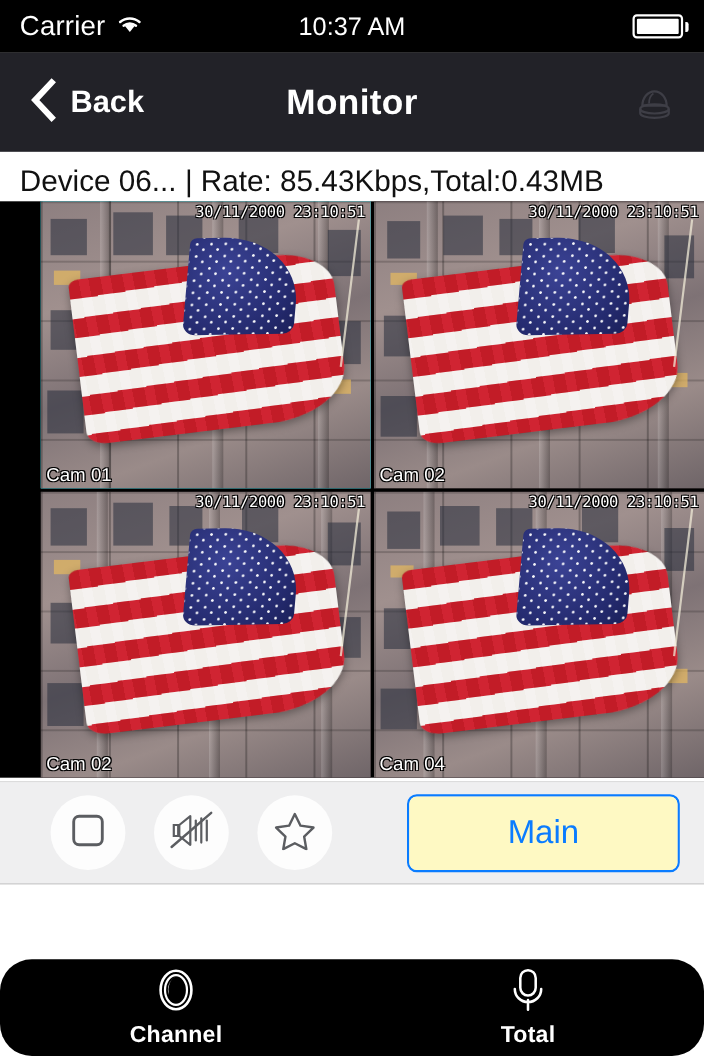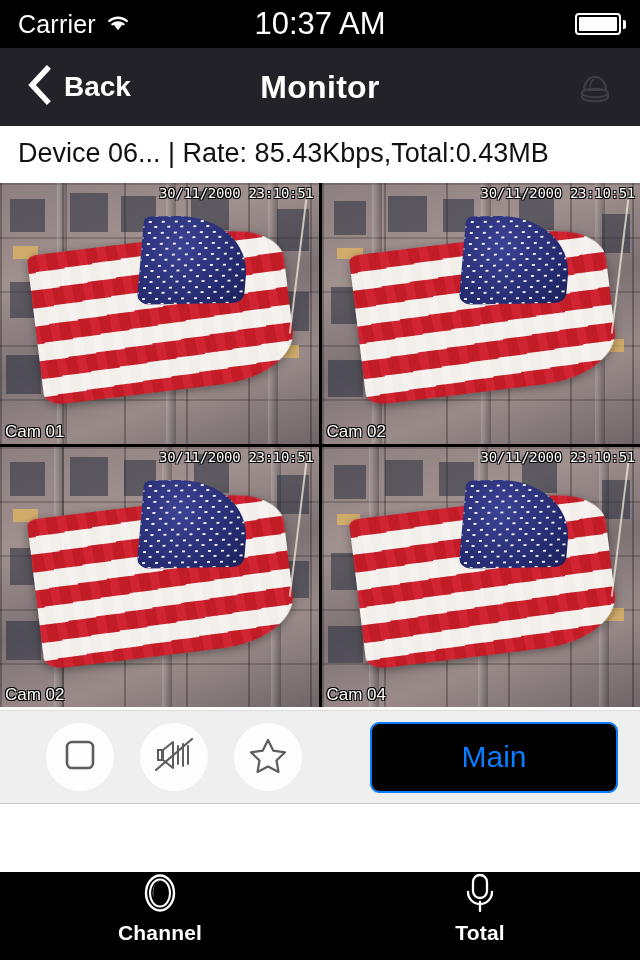--- a/index.html
+++ b/index.html
@@ -15,33 +15,33 @@
   #status-bar{
     height:48px; background:#000; color:#fff;
     display:flex; align-items:center; position:relative;
   }
   #status-bar .carrier{
     position:absolute; left:18px; display:flex; align-items:center; gap:9px;
     font-size:25px; letter-spacing:.2px;
   }
   #status-bar .clock{
     position:absolute; left:0; right:0; text-align:center;
-    font-size:31px; font-weight:400;
+    font-size:23px; font-weight:400;
   }
   #status-bar .battery{ position:absolute; right:14px; display:flex; align-items:center; }
   .batt-body{
     width:46px; height:22px; border:2px solid #fff; border-radius:4px;
     padding:2px; display:flex;
   }
   .batt-fill{ background:#fff; width:100%; border-radius:1px; }
   .batt-cap{ width:3px; height:9px; background:#fff; margin-left:2px; border-radius:0 2px 2px 0; }
 
   
   #nav-bar{
-    height:78px; background:#222228; position:relative;
+    height:90px; background:#222228; position:relative;
     display:flex; align-items:center;
   }
   #nav-back{
     position:absolute; left:26px; display:flex; align-items:center; gap:12px;
     color:#fff; cursor:pointer;
   }
   #nav-back .lbl{ font-size:28px; font-weight:bold; }
   #nav-title{
     position:absolute; left:0; right:0; text-align:center;
     color:#fff; font-size:32px; font-weight:bold; letter-spacing:.3px;
@@ -54,20 +54,21 @@
     padding-left:18px;
   }
   #info-bar .txt{ font-size:27px; color:#111; white-space:nowrap; }
 
   
   #video-grid{
     position:absolute; left:0; top:183px; width:640px; height:524px;
     background:#000;
     display:grid; grid-template-columns:1fr 1fr; grid-template-rows:1fr 1fr;
     gap:3px;
+    padding-left:37px;
   }
   .video-cell{ position:relative; overflow:hidden; background:#3a3034; }
   .video-cell.selected{ outline:3px solid #25e0ef; outline-offset:-3px; z-index:2; }
   .scene{ position:absolute; inset:0; }
 
   
   .bldg{
     position:absolute; inset:0;
     background:
       linear-gradient(90deg, rgba(0,0,0,.25) 0 2px, transparent 2px 100%) 0 0/62px 100%,
@@ -155,27 +156,27 @@
   #stream-seg{
     margin-left:auto; margin-right:22px;
     display:flex; width:248px; height:71px;
     border:2px solid #0a7cff; border-radius:9px; overflow:hidden;
     cursor:pointer;
   }
   #stream-seg .seg{
     flex:1; display:flex; align-items:center; justify-content:center;
     font-size:30px; cursor:pointer;
   }
-  #stream-seg .seg.off{ background:#000000; color:#0a7cff; }
+  #stream-seg .seg.off{ background:#fef9c3; color:#0a7cff; }
   #stream-seg .seg.on{ background:#0a7cff; color:#fff; }
 
   
   #tab-bar{
     position:absolute; left:0; bottom:0; width:640px; height:88px;
-    background:#000; display:flex; align-items:flex-start;
+    background:#000; display:flex; align-items:center;border-radius:29px;
   }
   .tab{
     flex:1; display:flex; flex-direction:column; align-items:center;
     justify-content:center; gap:3px; cursor:pointer; color:#fff;
   }
   .tab .tlbl{ font-size:21px; font-weight:bold; letter-spacing:.2px; }
 </style>
 </head>
 <body>
 

